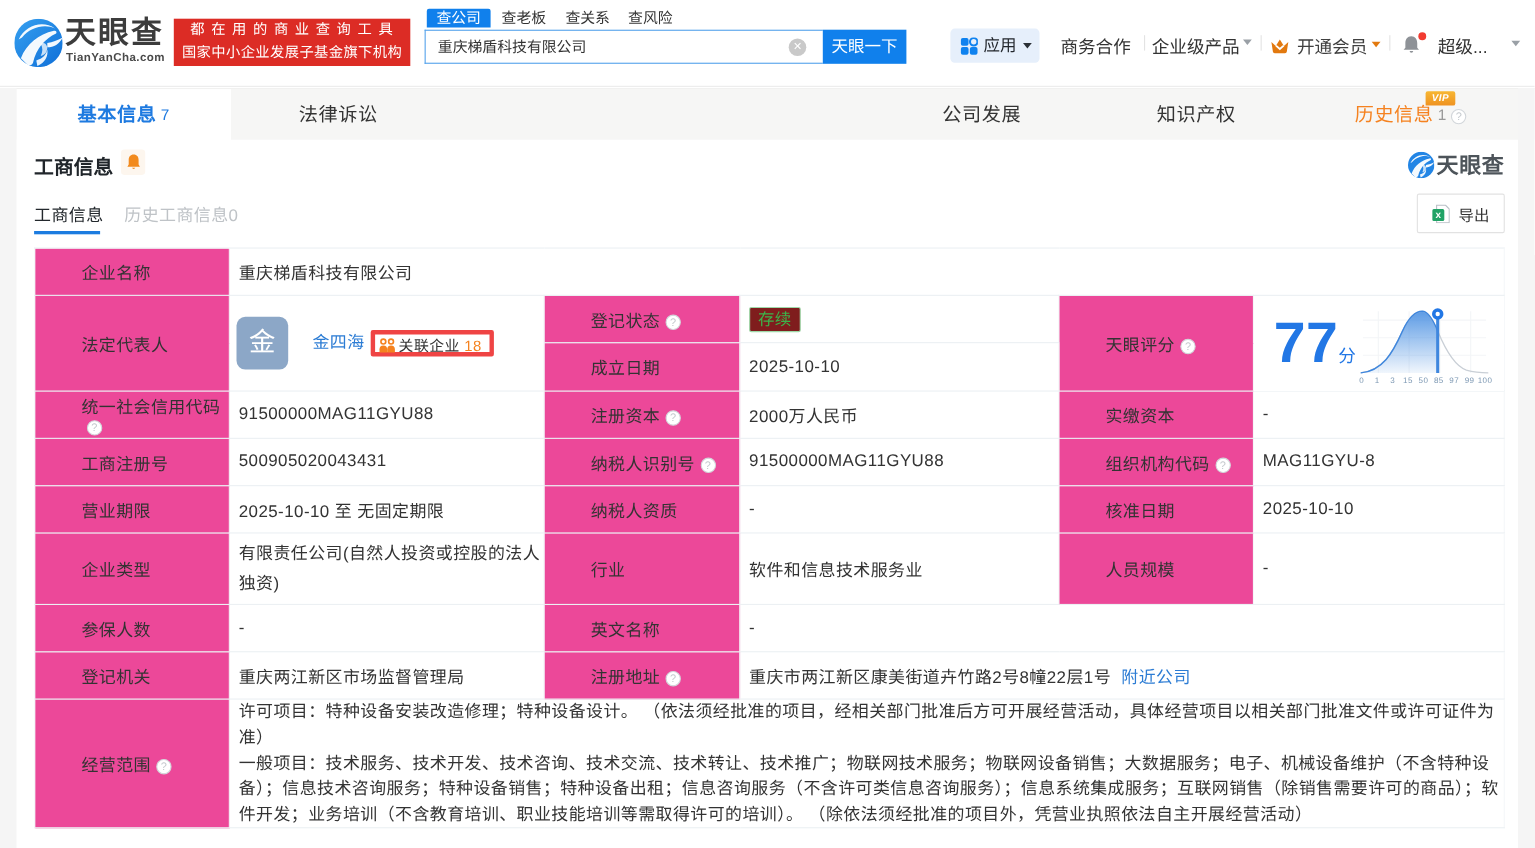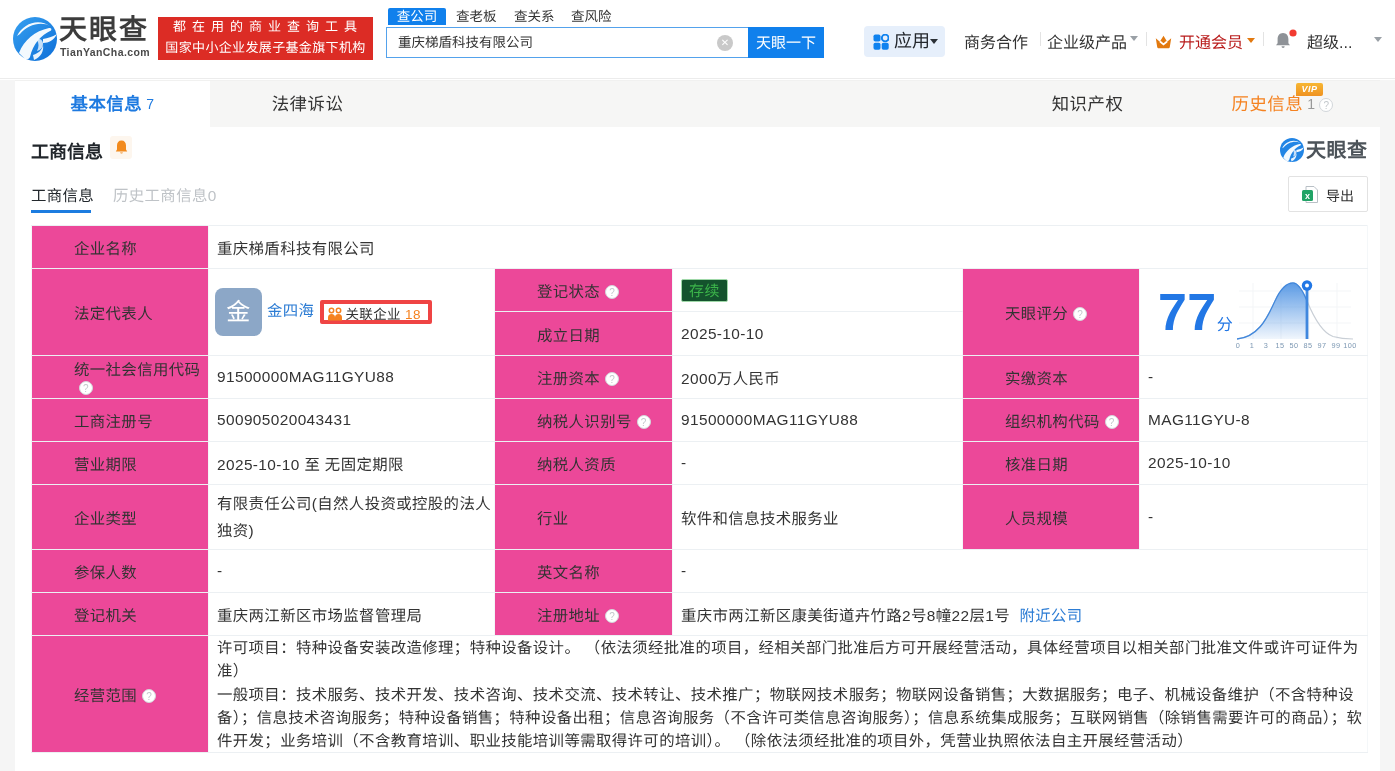--- a/index.html
+++ b/index.html
@@ -14,21 +14,21 @@
 #banner .l2 { font-size:13px; line-height:15px; letter-spacing:0.35px; margin-top:5px; }
 
 .stab { position:absolute; top:8px; height:17px; line-height:17px; font-size:13.5px; color:#333; }
 #stab1 { left:388px; width:58px; background:#1080ec; color:#fff; text-align:center; border-radius:2px 2px 0 0; }
 
 #sinput { position:absolute; left:386px; top:27px; width:362px; height:31px; border:1px solid #54a2ec; border-right:none; background:#fff; font-size:13.5px; line-height:29px; padding-left:11px; color:#333; }
 #sclear { position:absolute; left:717px; top:35px; width:16px; height:16px; border-radius:50%; background:#c9c9c9; color:#fff; font-size:10px; line-height:16px; text-align:center; }
 #sbtn { position:absolute; left:748px; top:27px; width:76px; height:31px; background:#1080ec; color:#fff; font-size:15px; line-height:31px; text-align:center; }
 
 #appchip { position:absolute; left:864px; top:26px; width:81px; height:31px; background:#e6effb; border-radius:4px; }
-#appchip .t { position:absolute; left:30px; top:5px; font-size:18px; line-height:21px; color:#23272d; }
+#appchip .t { position:absolute; left:30px; top:5px; font-size:15px; line-height:21px; color:#23272d; }
 .navtxt { position:absolute; top:29px; font-size:16px; color:#333; }
 .navdiv { position:absolute; top:32px; width:1px; height:14px; background:#e3e3e3; }
 .caret { position:absolute; width:0; height:0; border-left:4.5px solid transparent; border-right:4.5px solid transparent; border-top:5.5px solid #9aa0a6; }
 
 #tabbar { position:absolute; left:0; top:80px; width:1395px; height:47px; background:#f6f6f5; border-top:1px solid #f1f1f0; }
 .mtab { position:absolute; top:0; width:195px; height:47px; text-align:center; line-height:47px; font-size:17.4px; letter-spacing:0.5px; color:#333; }
 .mtab .cnt { font-size:14px; color:#999; margin-left:4px; position:relative; top:-1px; }
 #mtab1 { background:#fff; color:#1e7ae0; font-weight:bold; }
 #mtab1 .cnt { color:#1e7ae0; font-weight:normal; }
 #mtab7 { color:#f58220; }
@@ -44,21 +44,21 @@
 
 #tbl { position:absolute; left:31px; top:225px; border-collapse:collapse; table-layout:fixed; }
 #tbl td { border:1px solid #ecf0f3; border-left-color:#f4f7f9; border-right-color:#f4f7f9; font-size:15.4px; letter-spacing:0.4px; color:#333; vertical-align:middle; padding:0 0 0 8px; }
 #tbl td.lb { background:#ec4899;padding-left:42px; }
 #tbl td.v { background:#fff; }
 .q { display:inline-block; width:14px; height:14px; border:1px solid #d2d6da; border-radius:50%; color:#c3c8cc; font-size:10px; line-height:13px; text-align:center; margin-left:5px; vertical-align:1px; background:#fff; font-weight:normal; }
 .link { color:#2c7cd4; }
 #avatar { display:inline-block; width:47px; height:48px; background:#8ca7c7; border-radius:8px; color:#fff; font-size:24px; line-height:48px; text-align:center; vertical-align:middle; }
 #reltag { display:inline-block; height:24px; border:4px solid #ef4444; border-radius:2px; font-size:13.5px; line-height:22px; padding:0 7px 0 3px; margin-left:6px; vertical-align:middle; background:#fff; }
 #reltag .n { color:#f5821f; }
-#cuntag { display:inline-block; height:23px; border:1px solid #9fd8a8; border-radius:2px; background:#14532d; color:#3cb44a; font-size:15px; line-height:21px; padding:0 7px; }
+#cuntag { display:inline-block; height:23px; border:1px solid #9fd8a8; border-radius:2px; background:#7f1d1d; color:#3cb44a; font-size:15px; line-height:21px; padding:0 7px; }
 #score77 { font-size:52px; font-weight:bold; color:#2277e5; }
 #scorefen { font-size:16px; color:#2277e5; }
 </style>
 </head>
 <body>
 <div id="header">
   <svg class="abs" style="left:13px;top:17px" width="44" height="44" viewBox="0 0 44 44">
     <defs>
         <linearGradient id="lg1" x1="0" y1="0" x2="1" y2="1">
       <stop offset="0" stop-color="#36a0f0"></stop>
@@ -97,35 +97,36 @@
   </div>
   <div class="navtxt" style="left:964px">商务合作</div>
   <div class="navdiv" style="left:1040px"></div>
   <div class="navtxt" style="left:1047px">企业级产品</div>
   <span class="caret" style="left:1130px;top:36px"></span>
   <div class="navdiv" style="left:1146px"></div>
   <svg class="abs" style="left:1155px;top:35px" width="17" height="14" viewBox="0 0 17 14">
     <path d="M0.8,3.2 L4.8,6.8 L8.5,0.8 L12.2,6.8 L16.2,3.2 L14.8,12 C14.7,12.8 14,13.3 13.2,13.3 L3.8,13.3 C3,13.3 2.3,12.8 2.2,12 Z" fill="#e2790f"></path>
     <path d="M5,6.5 L8.5,9.5 L12,6.5" fill="none" stroke="#fff" stroke-width="1.7"></path>
   </svg>
-  <div class="navtxt" style="left:1179px;color:#b91c1c">开通会员</div>
+  <div class="navtxt" style="left:1179px;color:#404040">开通会员</div>
   <span class="caret" style="left:1247px;top:38px;border-top-color:#e2790f"></span>
   <div class="navdiv" style="left:1263px"></div>
   <svg class="abs" style="left:1275px;top:26px" width="22" height="24" viewBox="0 0 22 24">
     <path d="M8,7 C4.5,7 2.6,9.8 2.6,13.3 L2.6,17.3 L1,19.3 L15,19.3 L13.4,17.3 L13.4,13.3 C13.4,9.8 11.5,7 8,7 Z" fill="#8e9297"></path>
     <path d="M6.5,20.3 a1.6,1.6 0 0 0 3.2,0 Z" fill="#8e9297"></path>
     <circle cx="18" cy="7" r="3.6" fill="#f23b31"></circle>
   </svg>
   <div class="navtxt" style="left:1307px">超级...</div>
   <span class="caret" style="left:1374px;top:37px"></span>
 </div>
 
 <div id="tabbar">
   <div class="mtab" id="mtab1" style="left:15px">基本信息<span class="cnt">7</span></div>
   <div class="mtab" style="left:210px">法律诉讼</div>
+  <div class="mtab" style="left:795px">公司发展</div>
   <div class="mtab" style="left:990px">知识产权</div>
   <div class="mtab" id="mtab7" style="left:1185px">历史信息<span class="cnt">1</span><span class="q" style="margin-left:4px">?</span>
     <div style="position:absolute;left:111px;top:2px;width:27px;height:13px;background:linear-gradient(180deg,#f7b733,#ef9221);border-radius:2px 2px 2px 0;color:#fff;font-size:9px;font-weight:bold;font-style:italic;line-height:13px;text-align:center">VIP</div>
   </div>
 </div>
 
 <div id="secTitle">工商信息</div>
 <div id="bellbox">
   <svg class="abs" style="left:5px;top:4px" width="13" height="15" viewBox="0 0 13 15">
     <path d="M6.5 0.5 C3.6 0.5 2 2.6 2 5.5 L2 9.5 L0.8 11.5 L12.2 11.5 L11 9.5 L11 5.5 C11 2.6 9.4 0.5 6.5 0.5 Z" fill="#f28a1d"></path>
@@ -163,21 +164,21 @@
       <col style="width:177px">
       <col style="width:228px">
     </colgroup>
   <tbody>
       <tr style="height:43px">
     <td class="lb">企业名称</td>
     <td class="v" colspan="5">重庆梯盾科技有限公司</td>
   </tr>
   <tr style="height:43px">
     <td class="lb" rowspan="2">法定代表人</td>
-    <td class="v" rowspan="2" style="padding-left:6px"><span id="avatar">金</span><span class="link" style="margin-left:5px">金四海</span><span id="reltag"><svg width="16" height="15" viewBox="0 0 16 15" style="vertical-align:-3px;margin-right:2px">
+    <td class="v" rowspan="2" style="padding-left:6px"><span id="avatar">金</span><span class="link" style="margin-left:22px">金四海</span><span id="reltag"><svg width="16" height="15" viewBox="0 0 16 15" style="vertical-align:-3px;margin-right:2px">
               <circle cx="4.5" cy="3.5" r="2.2" fill="none" stroke="#f5821f" stroke-width="1.5"></circle>
               <circle cx="11.5" cy="3.5" r="2.2" fill="none" stroke="#f5821f" stroke-width="1.5"></circle>
               <path d="M1 10.5 a3.5 3.5 0 0 1 7 0 L8 13.5 L1 13.5 Z" fill="#f5821f"></path>
               <path d="M8 10.5 a3.5 3.5 0 0 1 7 0 L15 13.5 L8 13.5 Z" fill="#f5821f"></path>
             </svg>关联企业<span class="n" style="margin-left:4px">18</span></span></td>
     <td class="lb">登记状态<span class="q">?</span></td>
     <td class="v"><span id="cuntag">存续</span></td>
     <td class="lb" rowspan="2">天眼评分<span class="q">?</span></td>
     <td class="v" rowspan="2" style="position:relative">
       <span id="score77" style="margin-left:10px">77</span><span id="scorefen">分</span>

